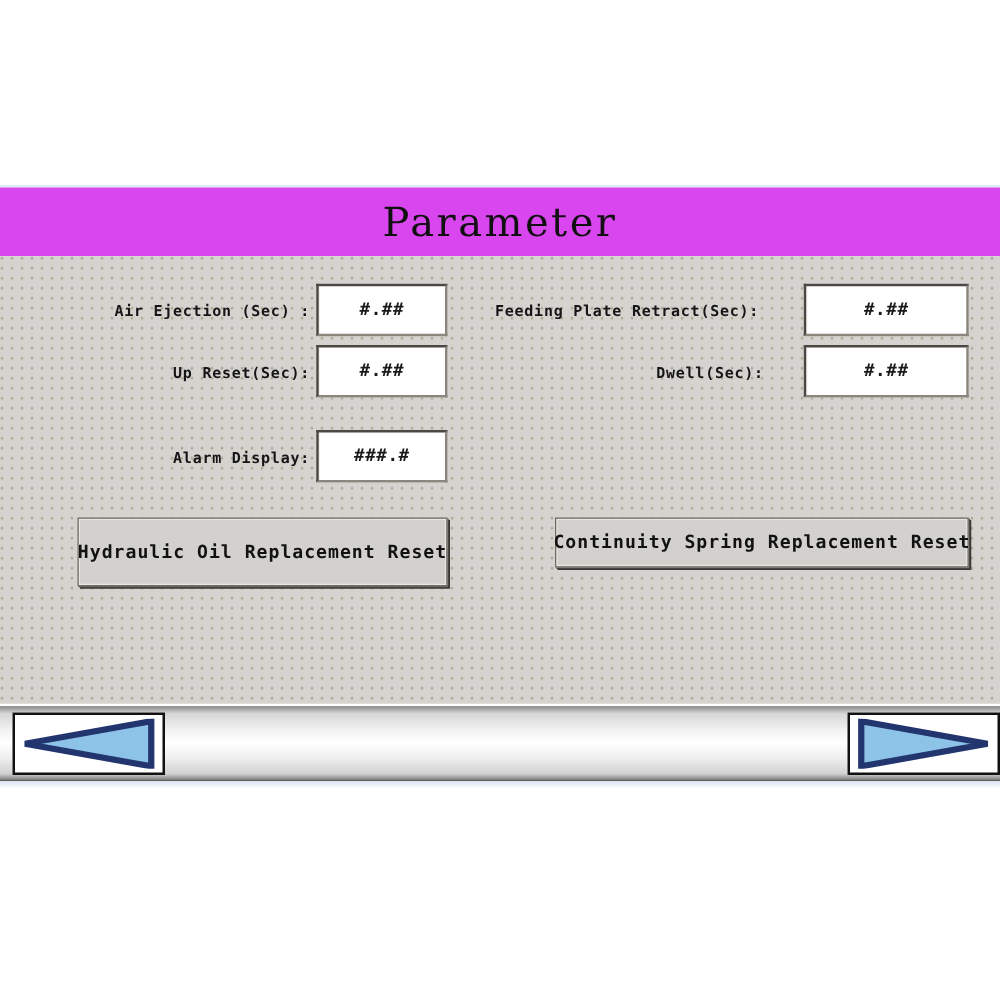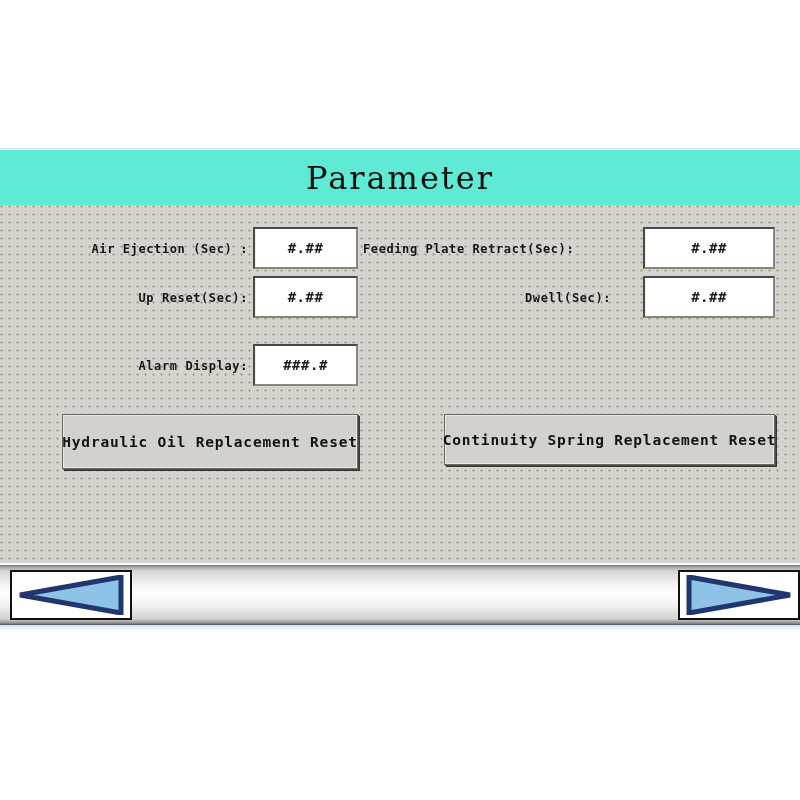--- a/index.html
+++ b/index.html
@@ -23,21 +23,21 @@
     background: #ffffff;
   }
 
   
   #title-bar {
     position: absolute;
     left: 0;
     top: 148px;
     width: 800px;
     height: 57px;
-    background: #5eead4;
+    background: #d946ef;
     border-top: 2px solid #dfeef2;
     box-sizing: border-box;
     display: flex;
     align-items: center;
     justify-content: center;
   }
   #title-text {
     font-family: "DejaVu Serif", serif;
     font-size: 32px;
     letter-spacing: 2px;
@@ -200,21 +200,21 @@
     <div id="title-text">Parameter</div>
   </div>
 
   <div id="panel">
 
     <div class="field-label lbl-left" style="top:37px;">Air Ejection (Sec) :</div>
     <div class="field-box" style="left:253px; top:22px; width:105px; height:42px;">
       <span class="field-value">#.##</span>
     </div>
 
-    <div class="field-label" style="left:363px; top:37px; text-align:left;">Feeding Plate Retract(Sec):</div>
+    <div class="field-label" style="left:396px; top:37px; text-align:left;">Feeding Plate Retract(Sec):</div>
     <div class="field-box" style="left:643px; top:22px; width:132px; height:42px;">
       <span class="field-value">#.##</span>
     </div>
 
     <div class="field-label lbl-left" style="top:86px;">Up Reset(Sec):</div>
     <div class="field-box" style="left:253px; top:71px; width:105px; height:42px;">
       <span class="field-value">#.##</span>
     </div>
 
     <div class="field-label" style="left:525px; top:86px; text-align:right;">Dwell(Sec):</div>
@@ -224,21 +224,21 @@
 
     <div class="field-label lbl-left" style="top:154px;">Alarm Display:</div>
     <div class="field-box" style="left:253px; top:139px; width:105px; height:42px;">
       <span class="field-value">###.#</span>
     </div>
 
     <div class="reset-btn" style="left:62px; top:209px; width:296px; height:55px;">
       <span class="reset-btn-label">Hydraulic Oil Replacement Reset</span>
     </div>
 
-    <div class="reset-btn" style="left:444px; top:209px; width:331px; height:51px;">
+    <div class="reset-btn" style="left:444px; top:209px; width:331px; height:40px;">
       <span class="reset-btn-label">Continuity Spring Replacement Reset</span>
     </div>
 
   </div>
 
 
   <div id="bottom-bar"></div>
   <div id="bottom-bar-underline"></div>
 
   <div id="nav-prev-button" class="nav-arrow-btn">

